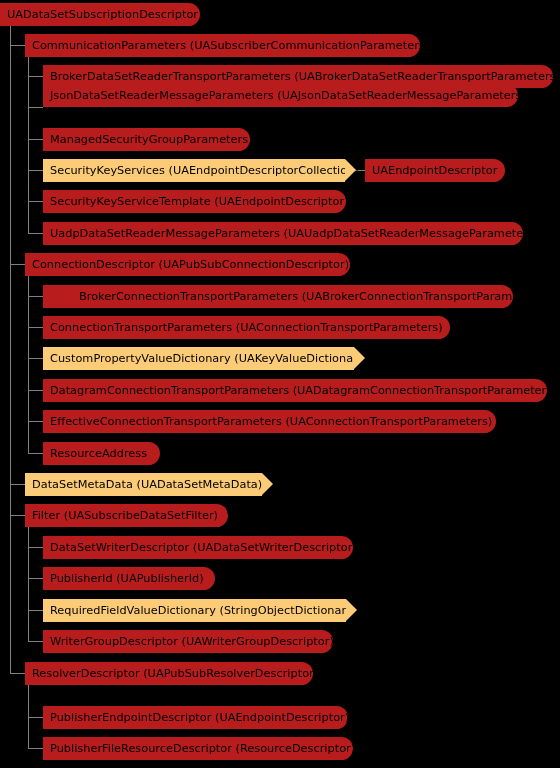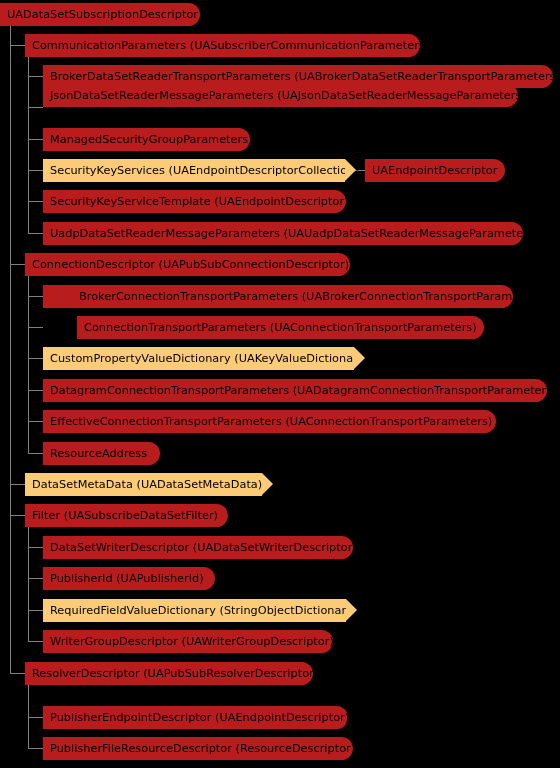--- a/index.html
+++ b/index.html
@@ -131,21 +131,21 @@
     </div>
 
   <div class="node blue" style="left:25px;top:253px;width:325px;">
       <span class="label">ConnectionDescriptor (UAPubSubConnectionDescriptor)</span>
     </div>
 
   <div class="node blue" style="left:43px;top:285px;width:470px;padding-left:36px;">
       <span class="label">BrokerConnectionTransportParameters (UABrokerConnectionTransportParameters)</span>
     </div>
 
-  <div class="node blue" style="left:43px;top:316px;width:407px;margin-left:34px;">
+  <div class="node blue" style="left:43px;top:316px;width:407px;">
       <span class="label">ConnectionTransportParameters (UAConnectionTransportParameters)</span>
     </div>
 
   <div class="node orange" style="left:43px;top:347px;width:311px;">
       <span class="label">CustomPropertyValueDictionary (UAKeyValueDictionary)</span>
     </div>
 
   <div class="node blue" style="left:43px;top:379px;width:504px;">
       <span class="label">DatagramConnectionTransportParameters (UADatagramConnectionTransportParameters)</span>
     </div>

